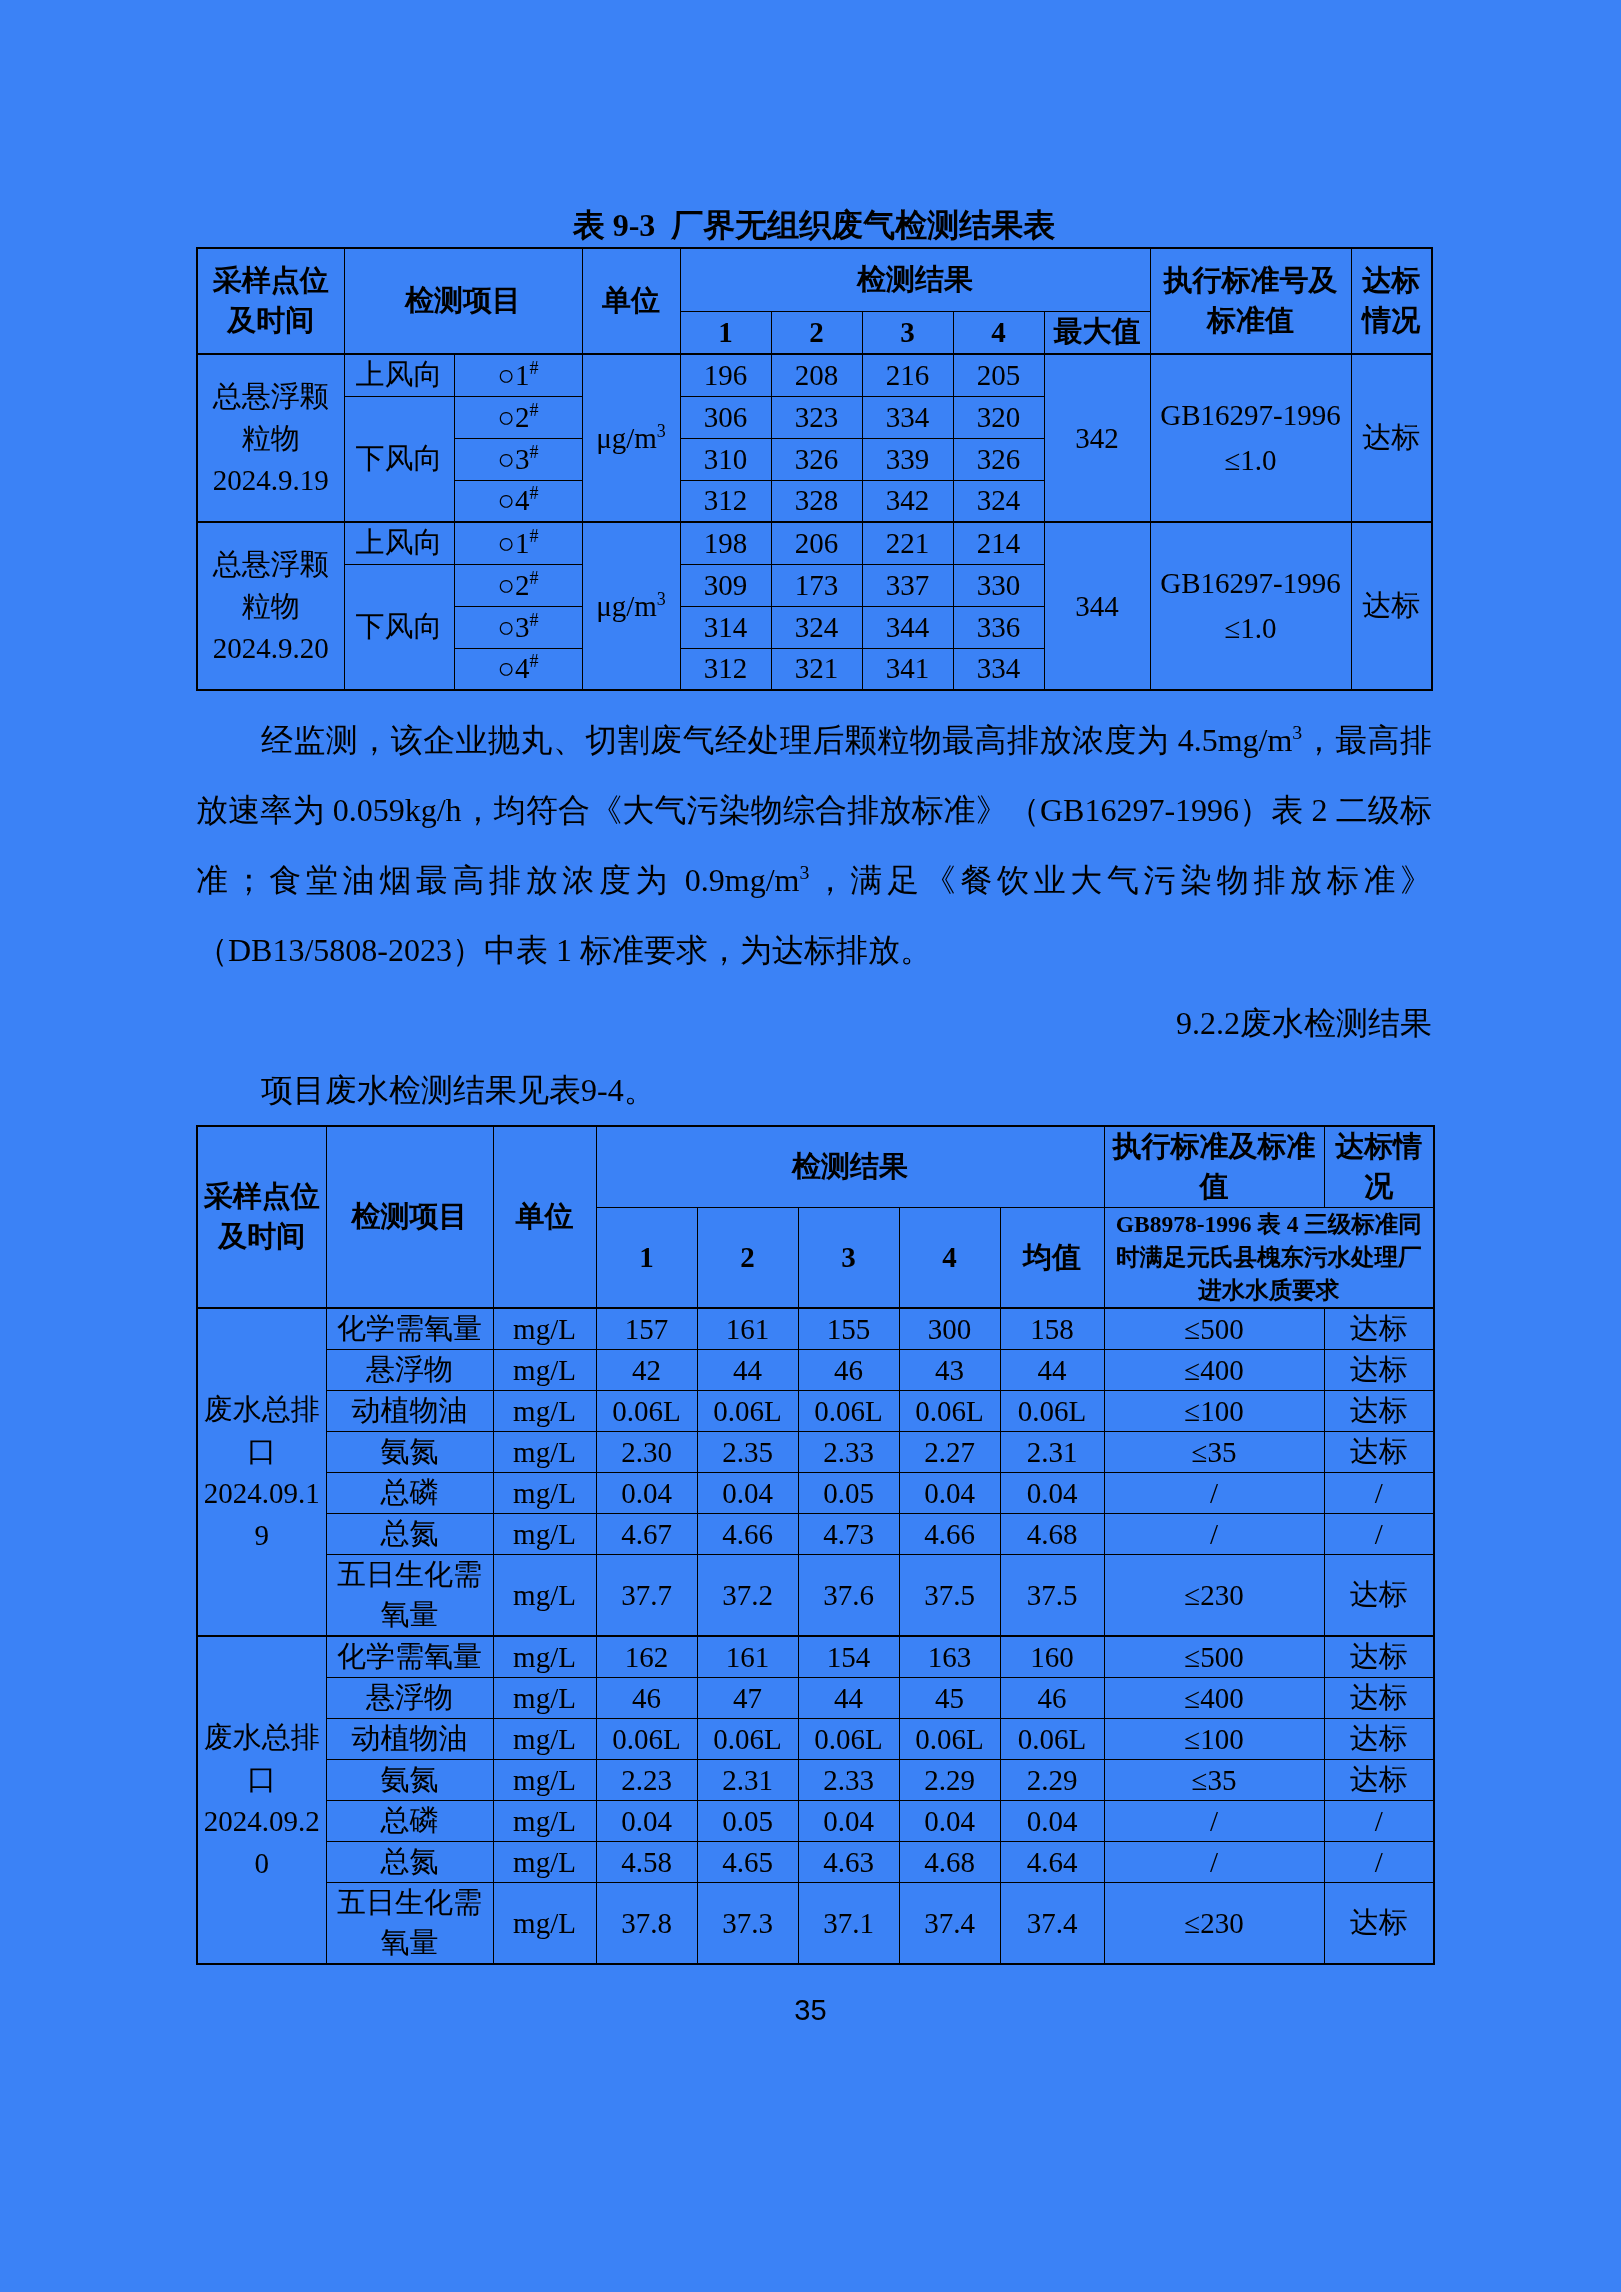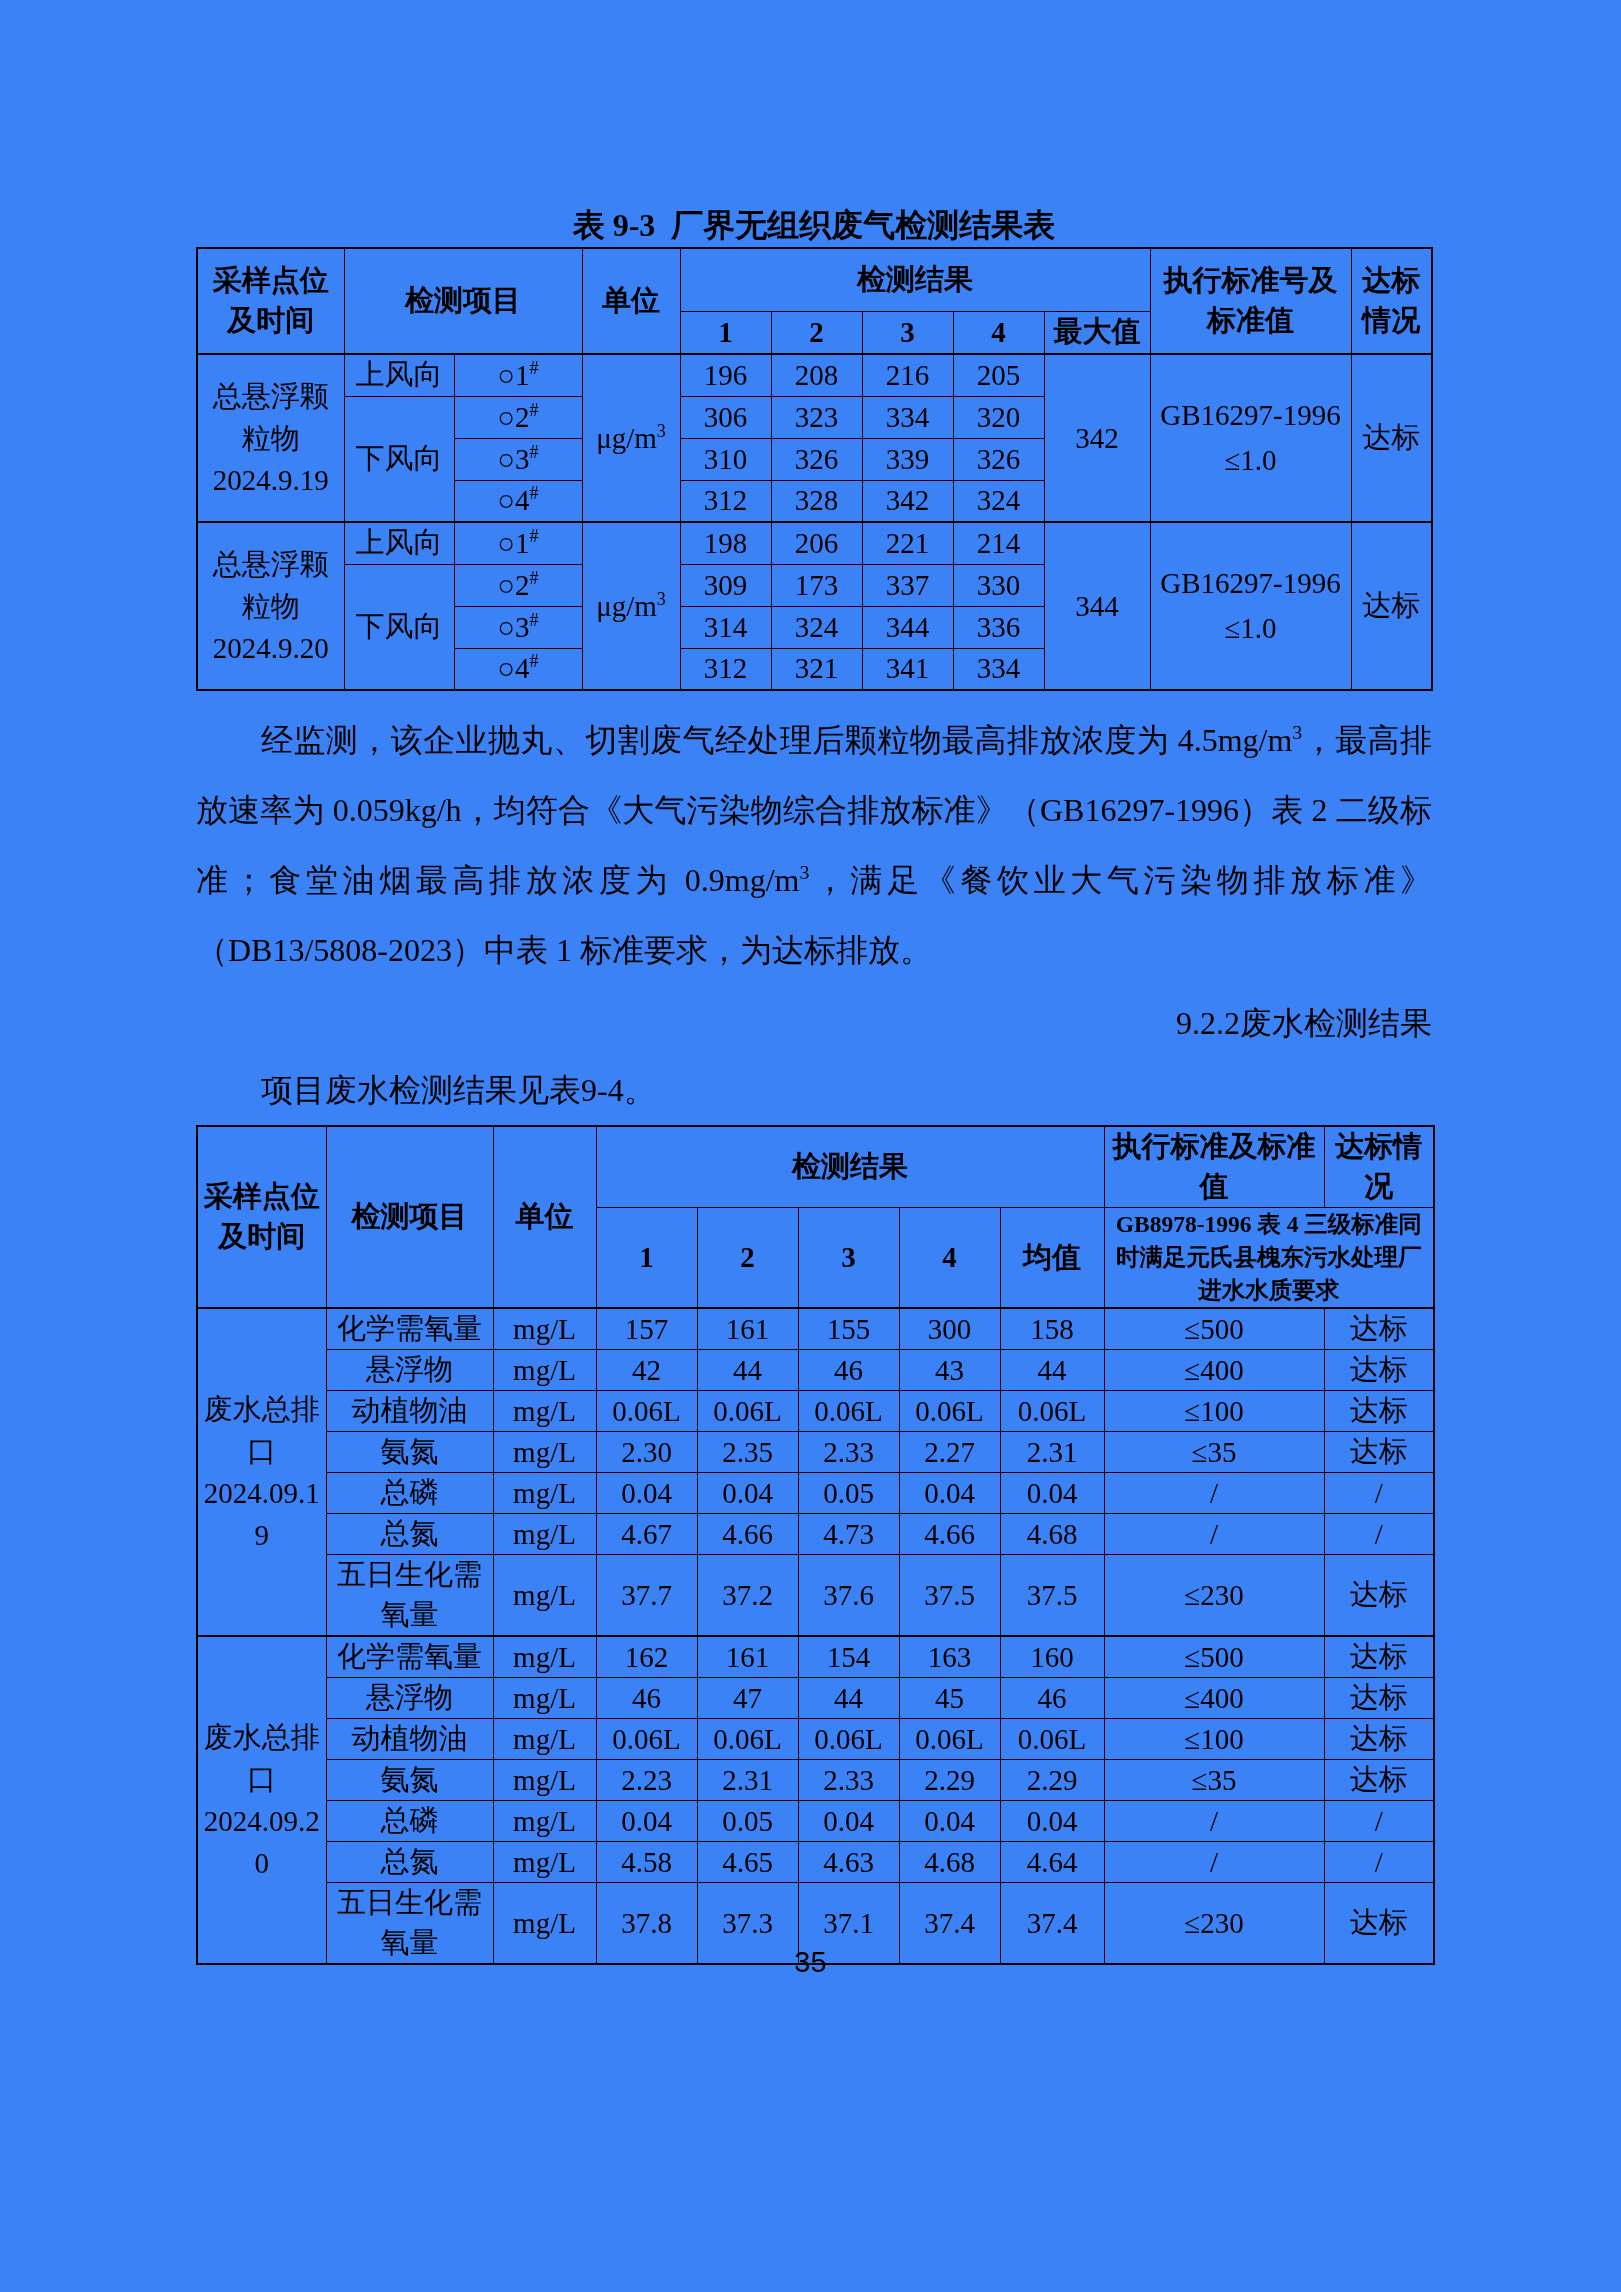--- a/index.html
+++ b/index.html
@@ -40,21 +40,21 @@
   sup{font-size:0.62em;line-height:0;vertical-align:super;}
   .para{
     margin:0;font-size:32px;line-height:70px;text-align:justify;
     text-indent:65px;
   }
   .para.first{margin-top:13.7px;}
   .heading{
     margin:7.8px 0 0 0;font-size:32px;font-weight:normal;line-height:63px;text-align:right;
   }
   .page-number{
-    position:absolute;top:1946px;left:0;width:1621px;text-align:center;
+    position:absolute;top:1994px;left:0;width:1621px;text-align:center;
     font-family:"Liberation Sans","DejaVu Sans",sans-serif;font-size:29px;
   }
   .cell-stack div{line-height:1.45;}
 </style>
 </head>
 <body>
 
 <div id="page">
 
   <div class="tbl-title">表 9-3  厂界无组织废气检测结果表</div>

